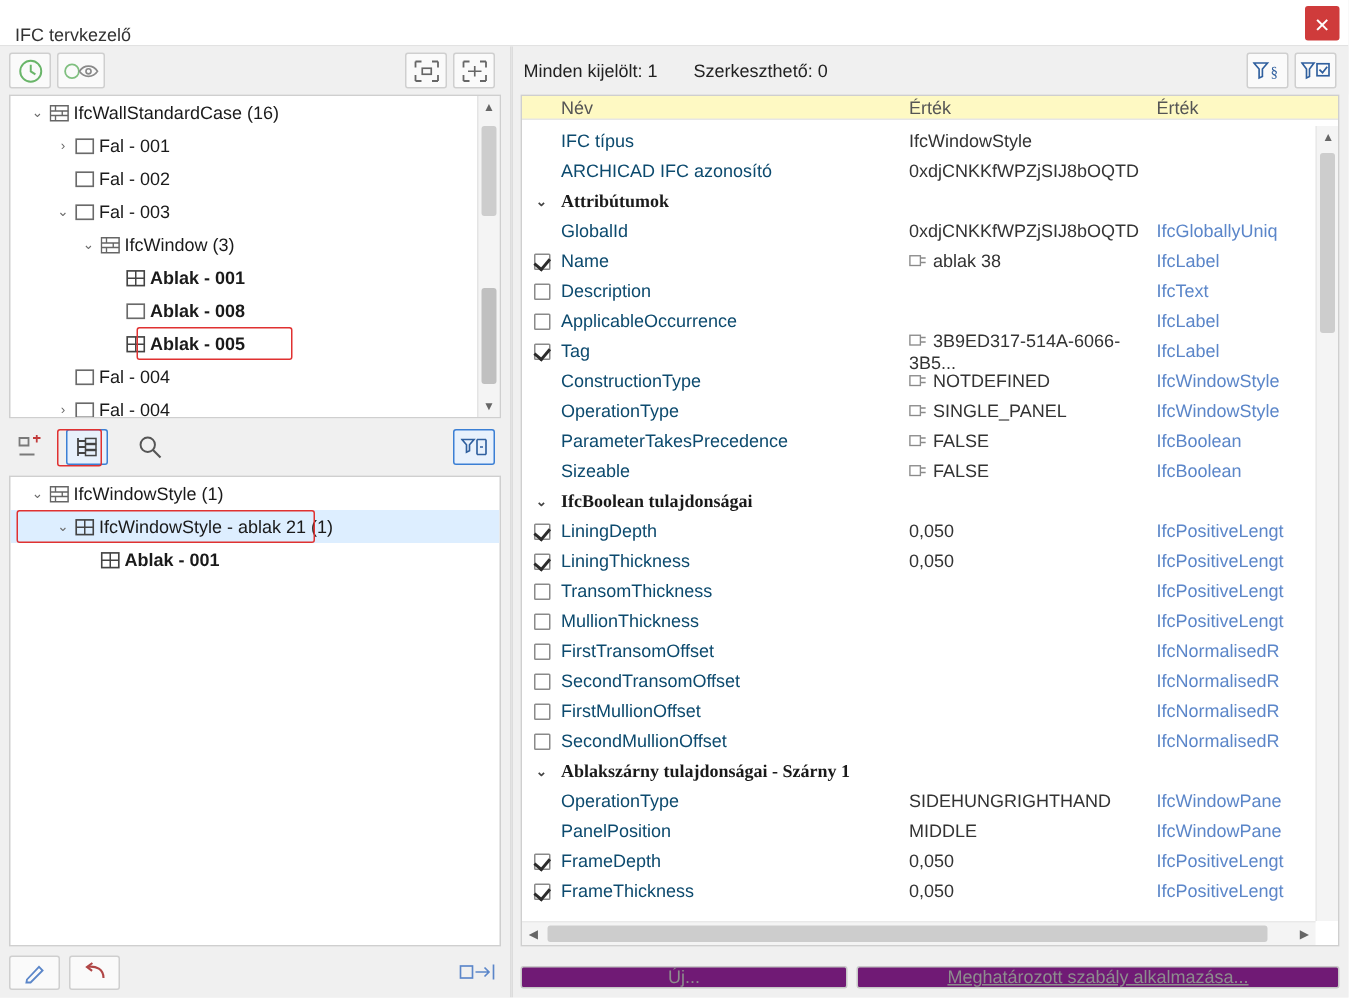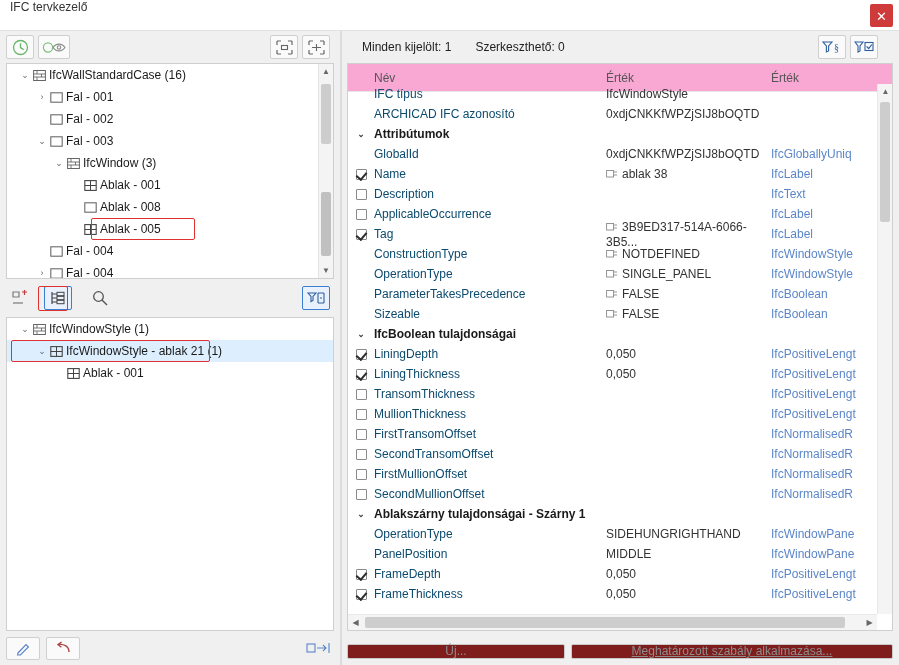--- a/index.html
+++ b/index.html
@@ -10,21 +10,21 @@
     font-family:"Liberation Sans", sans-serif;
     font-size:12px;
     color:#1a1a1a;
     overflow:hidden;
     position:relative;
   }
 
   
   .titlebar {
     height:31px; background:#ffffff; border-bottom:1px solid #e2e2e2;
-    display:flex; align-items:flex-start; position:relative;
+    display:flex; align-items:flex-end; position:relative;
   }
   .titlebar .title { margin-left:10px; font-size:12px; color:#333; }
   .close-btn {
     position:absolute; right:6px; top:4px; width:23px; height:23px;
     background:#cf3b3b; color:#fff; border:none; border-radius:2px;
     font-size:13px; line-height:23px; text-align:center; cursor:pointer;
     font-family:"Liberation Sans", sans-serif;
   }
 
   
@@ -55,21 +55,21 @@
   }
   #tree-top { height:216px; }
   #tree-bottom { flex:1; margin-bottom:0; }
 
   .tree-scroll { position:absolute; top:0; left:0; right:0; bottom:0; overflow:hidden; }
 
   .node { height:22px; display:flex; align-items:center; padding-left:4px; white-space:nowrap; }
   .node.hl { background:#ddeeff; }
   .twisty { width:16px; text-align:center; color:#6b6b6b; font-size:9px; flex:0 0 16px; }
   .node-label { margin-left:3px; }
-  .node-label.bold { font-weight:normal; }
+  .node-label.bold { font-weight:bold; }
   .node-label.ital { }
 
   .redbox { position:absolute; border:1.6px solid #e03131; border-radius:2px; pointer-events:none; }
 
   
   .vscroll {
     position:absolute; right:0; top:0; bottom:0; width:15px;
     background:#f4f4f4; border-left:1px solid #e4e4e4;
   }
   .vscroll .arrow { height:15px; text-align:center; font-size:8px; color:#666; line-height:15px; }
@@ -84,46 +84,46 @@
     background:#f0f0f0;
   }
   .lbtn {
     width:34px; height:23px; border:1px solid #cfcfcf; background:#fafafa;
     border-radius:2px; margin-right:6px; display:flex; align-items:center;
     justify-content:center; cursor:pointer;
   }
 
   
   .right-head {
-    height:32px; display:flex; align-items:center; padding:0 21px; background:#f0f0f0;
+    height:32px; display:flex; align-items:center; padding:0 8px; background:#f0f0f0;
   }
   .right-head .lbl { margin-right:24px; font-size:12px; color:#222; }
 
   
   .prop-wrap {
     margin:0 6px; background:#ffffff; border:1px solid #cfcfcf;
     flex:1; position:relative; overflow:hidden;
   }
   .prop-head {
-    height:28px; display:flex; align-items:center; border-bottom:1px solid #e6e6e6;
-    background:#f9a8d4; color:#555; font-size:12px;
+    height:16px; display:flex; align-items:center; border-bottom:1px solid #e6e6e6;
+    background:#fef9c3; color:#555; font-size:12px;
   }
   .col-check { width:26px; flex:0 0 26px; }
   .col-name  { width:232px; flex:0 0 232px; }
   .col-val   { width:165px; flex:0 0 165px; }
   .col-type  { flex:1; }
 
   .prop-body { position:absolute; top:20px; left:0; right:15px; bottom:16px; overflow:hidden; }
   .prow { height:20px; display:flex; align-items:center; font-size:12px; }
   .prow .col-name { color:#0c4a6e; }
   .prow .col-val  { color:#333; }
   .prow .col-type { color:#5b86c9; overflow:hidden; white-space:nowrap; }
   .prow.group { font-weight:bold; color:#222; }
   .prow.group .grp-tw { width:26px; flex:0 0 26px; text-align:center; font-size:9px; color:#444; }
-  .prow.group .grp-label { color:#1a1a1a; }
+  .prow.group .grp-label { color:#1a1a1a;font-family:Liberation Serif, serif; }
 
   .cb {
     width:11px; height:11px; border:1px solid #8a8a8a; background:#fff;
     display:inline-block; position:relative; border-radius:1px;
   }
   .cb.on::after {
     content:""; position:absolute; left:1px; top:0px; width:5px; height:8px;
     border-right:2px solid #2b2b2b; border-bottom:2px solid #2b2b2b;
     transform:rotate(40deg);
   }
@@ -135,21 +135,21 @@
                   background:#f4f4f4; border-left:1px solid #e9e9e9; }
   .prop-hscroll { position:absolute; left:0; right:15px; bottom:0; height:16px;
                   background:#f4f4f4; border-top:1px solid #e9e9e9; }
   .hthumb { position:absolute; top:2px; bottom:2px; background:#cdcdcd; border-radius:2px; }
   .sb-arrow { position:absolute; width:15px; height:15px; text-align:center; line-height:15px;
               font-size:8px; color:#666; }
 
   
   .right-bottom { height:34px; display:flex; align-items:center; padding:6px 6px 0 6px; gap:6px; }
   .bigbtn {
-    height:15px; border:1px solid #c8c8c8; background:#7f1d1d; color:#8d8d8d;
+    height:15px; border:1px solid #c8c8c8; background:#701a75; color:#8d8d8d;
     border-radius:2px; font-size:12px; font-family:"Liberation Sans", sans-serif;
     display:flex; align-items:center; justify-content:center; cursor:default;
   }
   #btn-new { width:218px; }
   #btn-rule { flex:1;text-decoration:underline; }
 
   
   .pane-split { position:absolute; top:31px; bottom:0; left:341px; width:1px; background:#dcdcdc; }
 </style>
 </head>

